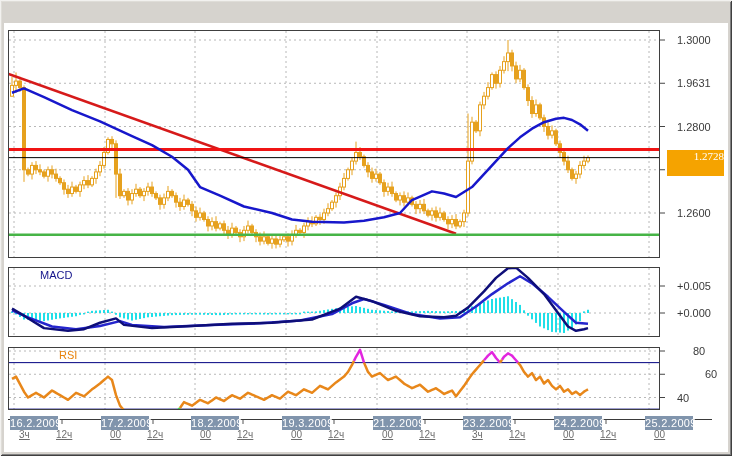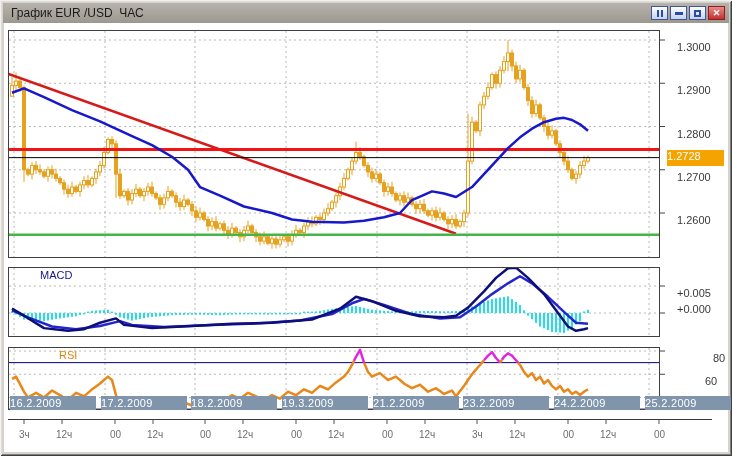--- a/index.html
+++ b/index.html
@@ -20,51 +20,31 @@
   .client{position:absolute;left:4px;top:23px;width:724px;height:429px;background:#FFFFFF;z-index:0;}
   .panel{position:absolute;background:#FFFFFF;border:1px solid #3F3F3F;box-sizing:border-box;z-index:1;}
   #panel-main{left:8px;top:30px;width:652px;height:228px;}
   #panel-macd{left:8px;top:267px;width:652px;height:70px;}
   #panel-rsi{left:8px;top:347px;width:652px;height:63px;}
   .panel-label{position:absolute;font-size:11px;z-index:6;}
   #lbl-sma{left:12px;top:32px;color:#3333CC;}
   #lbl-macd{left:12px;top:269px;color:#14148C;padding-left:28px;}
   #lbl-rsi{left:12px;top:349px;color:#E8820A;padding-left:47px;}
   #chart-svg{position:absolute;left:0;top:0;z-index:5;pointer-events:none;}
-  .axlab{position:absolute;font-size:11px;color:#3A3A3A;z-index:6;margin-top:7px;}
-  .price-badge{position:absolute;left:667px;top:150px;width:57px;height:16px;background:#F5A300;
-    color:#FFFFFF;font-size:11px;text-align:left;line-height:13px;z-index:7;}
-  .date-badge{position:absolute;top:396px;width:86px;height:14px;background:#8094AC;color:#FFFFFF;
+  .axlab{position:absolute;font-size:11px;color:#3A3A3A;z-index:6;}
+  .price-badge{position:absolute;left:667px;top:150px;width:57px;height:26px;background:#F5A300;
+    color:#FFFFFF;font-size:11px;text-align:right;line-height:13px;z-index:7;font-family:Liberation Serif, serif;}
+  .date-badge{position:absolute;top:416px;width:48px;height:14px;background:#8094AC;color:#FFFFFF;
     font-size:11px;text-align:left;line-height:14px;z-index:7;letter-spacing:0.3px;}
-  .tlab{position:absolute;top:429px;font-size:10px;color:#6E6E6E;z-index:6;}
+  .tlab{position:absolute;top:429px;font-size:10px;color:#6E6E6E;z-index:6;text-decoration:underline;}
 </style>
 </head>
 <body>
 
 <div class="screen">
-  <div class="titlebar">
-    <span class="title-text">График EUR /USD  ЧАС</span>
-    <span class="winbtns">
-      <span class="btn">
-          <span class="pausebars">
-            <i></i>
-            <i></i>
-          </span>
-        </span>
-      <span class="btn">
-          <span class="minbar"></span>
-        </span>
-      <span class="btn">
-          <span class="maxbox"></span>
-        </span>
-      <span class="btn close">
-          <span>✕</span>
-        </span>
-    </span>
-  </div>
 
   <div class="client"></div>
 
   <div class="panel" id="panel-main"></div>
   <div class="panel" id="panel-macd"></div>
   <div class="panel" id="panel-rsi"></div>
 
   <span class="panel-label" id="lbl-macd">MACD</span>
   <span class="panel-label" id="lbl-rsi">RSI</span>
 
@@ -604,27 +584,27 @@
         <line x1="477" x2="477" y1="420" y2="424" stroke="#555"></line>
         <line x1="515" x2="515" y1="420" y2="424" stroke="#555"></line>
         <line x1="568" x2="568" y1="420" y2="424" stroke="#555"></line>
         <line x1="606" x2="606" y1="420" y2="424" stroke="#555"></line>
         <line x1="659" x2="659" y1="420" y2="424" stroke="#555"></line>
       </g>
     </svg>
 
   <div id="labels-layer">
       <div class="axlab" style="left: 677px; top: 34px;">1.3000</div>
-      <div class="axlab" style="left: 677px; top: 77.25px;">1.2900</div>
+      <div class="axlab" style="left: 677px; top: 77.25px;">1.9631</div>
       <div class="axlab" style="left: 677px; top: 120.5px;">1.2800</div>
       <div class="axlab" style="left: 677px; top: 163.75px;">1.2700</div>
       <div class="axlab" style="left: 677px; top: 207px; text-align: right;">1.2600</div>
       <div class="axlab" style="left: 677px; top: 280px;">+0.005</div>
-      <div class="axlab" style="left: 677px; top: 296px;">+0.000</div>
-      <div class="axlab" style="left: 689px; top: 345px; padding-left: 24px;">80</div>
+      <div class="axlab" style="left: 677px; top: 307px;">+0.000</div>
+      <div class="axlab" style="left: 669px; top: 345px; padding-left: 24px;">80</div>
       <div class="axlab" style="left: 677px; top: 368.25px; padding-left: 28px;">60</div>
       <div class="axlab" style="left: 677px; top: 391.5px;">40</div>
       <div class="date-badge" style="left: 10px;">16.2.2009</div>
       <div class="date-badge" style="left: 101px;">17.2.2009</div>
       <div class="date-badge" style="left: 191px;">18.2.2009</div>
       <div class="date-badge" style="left: 282px;">19.3.2009</div>
       <div class="date-badge" style="left: 373px;">21.2.2009</div>
       <div class="date-badge" style="left: 463px;">23.2.2009</div>
       <div class="date-badge" style="left: 554px;">24.2.2009</div>
       <div class="date-badge" style="left: 645px;">25.2.2009</div>

